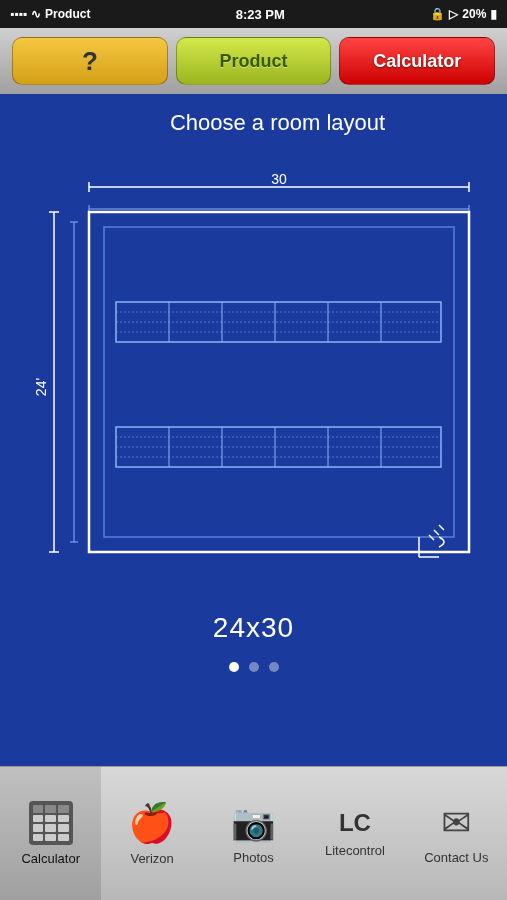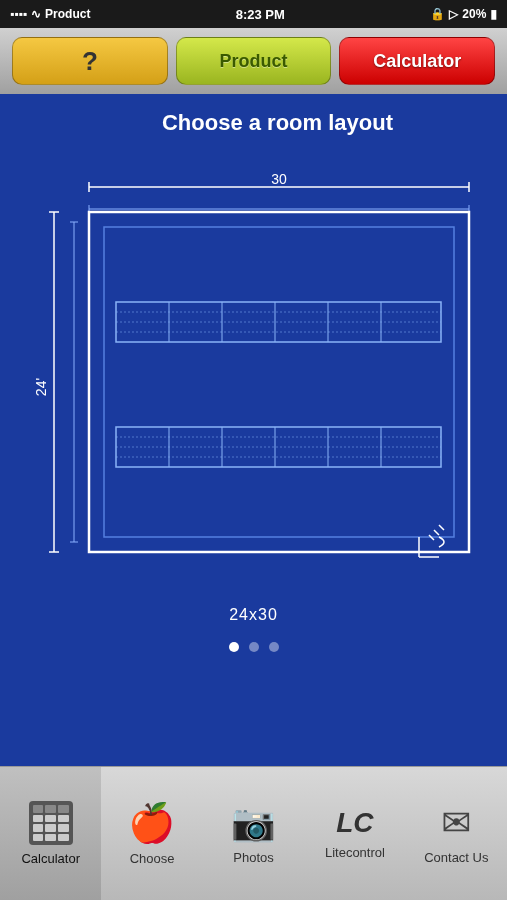--- a/index.html
+++ b/index.html
@@ -84,21 +84,21 @@
       background: #1a3a9e;
       display: flex;
       flex-direction: column;
       align-items: center;
       padding-top: 16px;
     }
 
     #room-layout-title {
       color: white;
       font-size: 22px;
-      font-weight: bold;
+      font-weight: normal;
       margin-bottom: 16px;
       margin-left: 48px;
     }
 
     
     #room-diagram-container {
       width: 460px;
       height: 450px;
       position: relative;
       display: flex;
@@ -106,23 +106,23 @@
       justify-content: flex-start;
     }
 
     #room-svg {
       width: 460px;
       height: 430px;
     }
 
     #room-dimension-label {
       color: white;
-      font-size: 16px;
+      font-size: 28px;
       font-weight: 300;
-      margin-top: 4px;
+      margin-top: 10px;
       letter-spacing: 1px;
     }
 
     
     #pagination-dots {
       display: flex;
       gap: 10px;
       margin-top: 18px;
     }
     .dot {
@@ -193,24 +193,23 @@
     }
 
     
     .camera-icon {
       font-size: 36px;
       color: #444;
     }
 
     
     .lc-text-icon {
-      font-size: 28px;
+      font-size: 24px;
       font-weight: bold;
       color: #333;
-      font-style: italic;
     }
 
     
     .envelope-icon {
       font-size: 36px;
       color: #444;
     }
   </style>
 </head>
 <body>
@@ -328,21 +327,21 @@
       <div class="calc-key"></div>
       <div class="calc-key"></div>
       <div class="calc-key"></div>
       <div class="calc-key"></div>
     </div>
     <span class="tab-label">Calculator</span>
   </div>
 
   <div class="tab-item">
     <span class="apple-icon">🍎</span>
-    <span class="tab-label">Choose</span>
+    <span class="tab-label">Verizon</span>
   </div>
 
   <div class="tab-item">
     <span class="camera-icon">📷</span>
     <span class="tab-label">Photos</span>
   </div>
 
   <div class="tab-item">
     <span class="lc-text-icon">LC</span>
     <span class="tab-label">Litecontrol</span>

